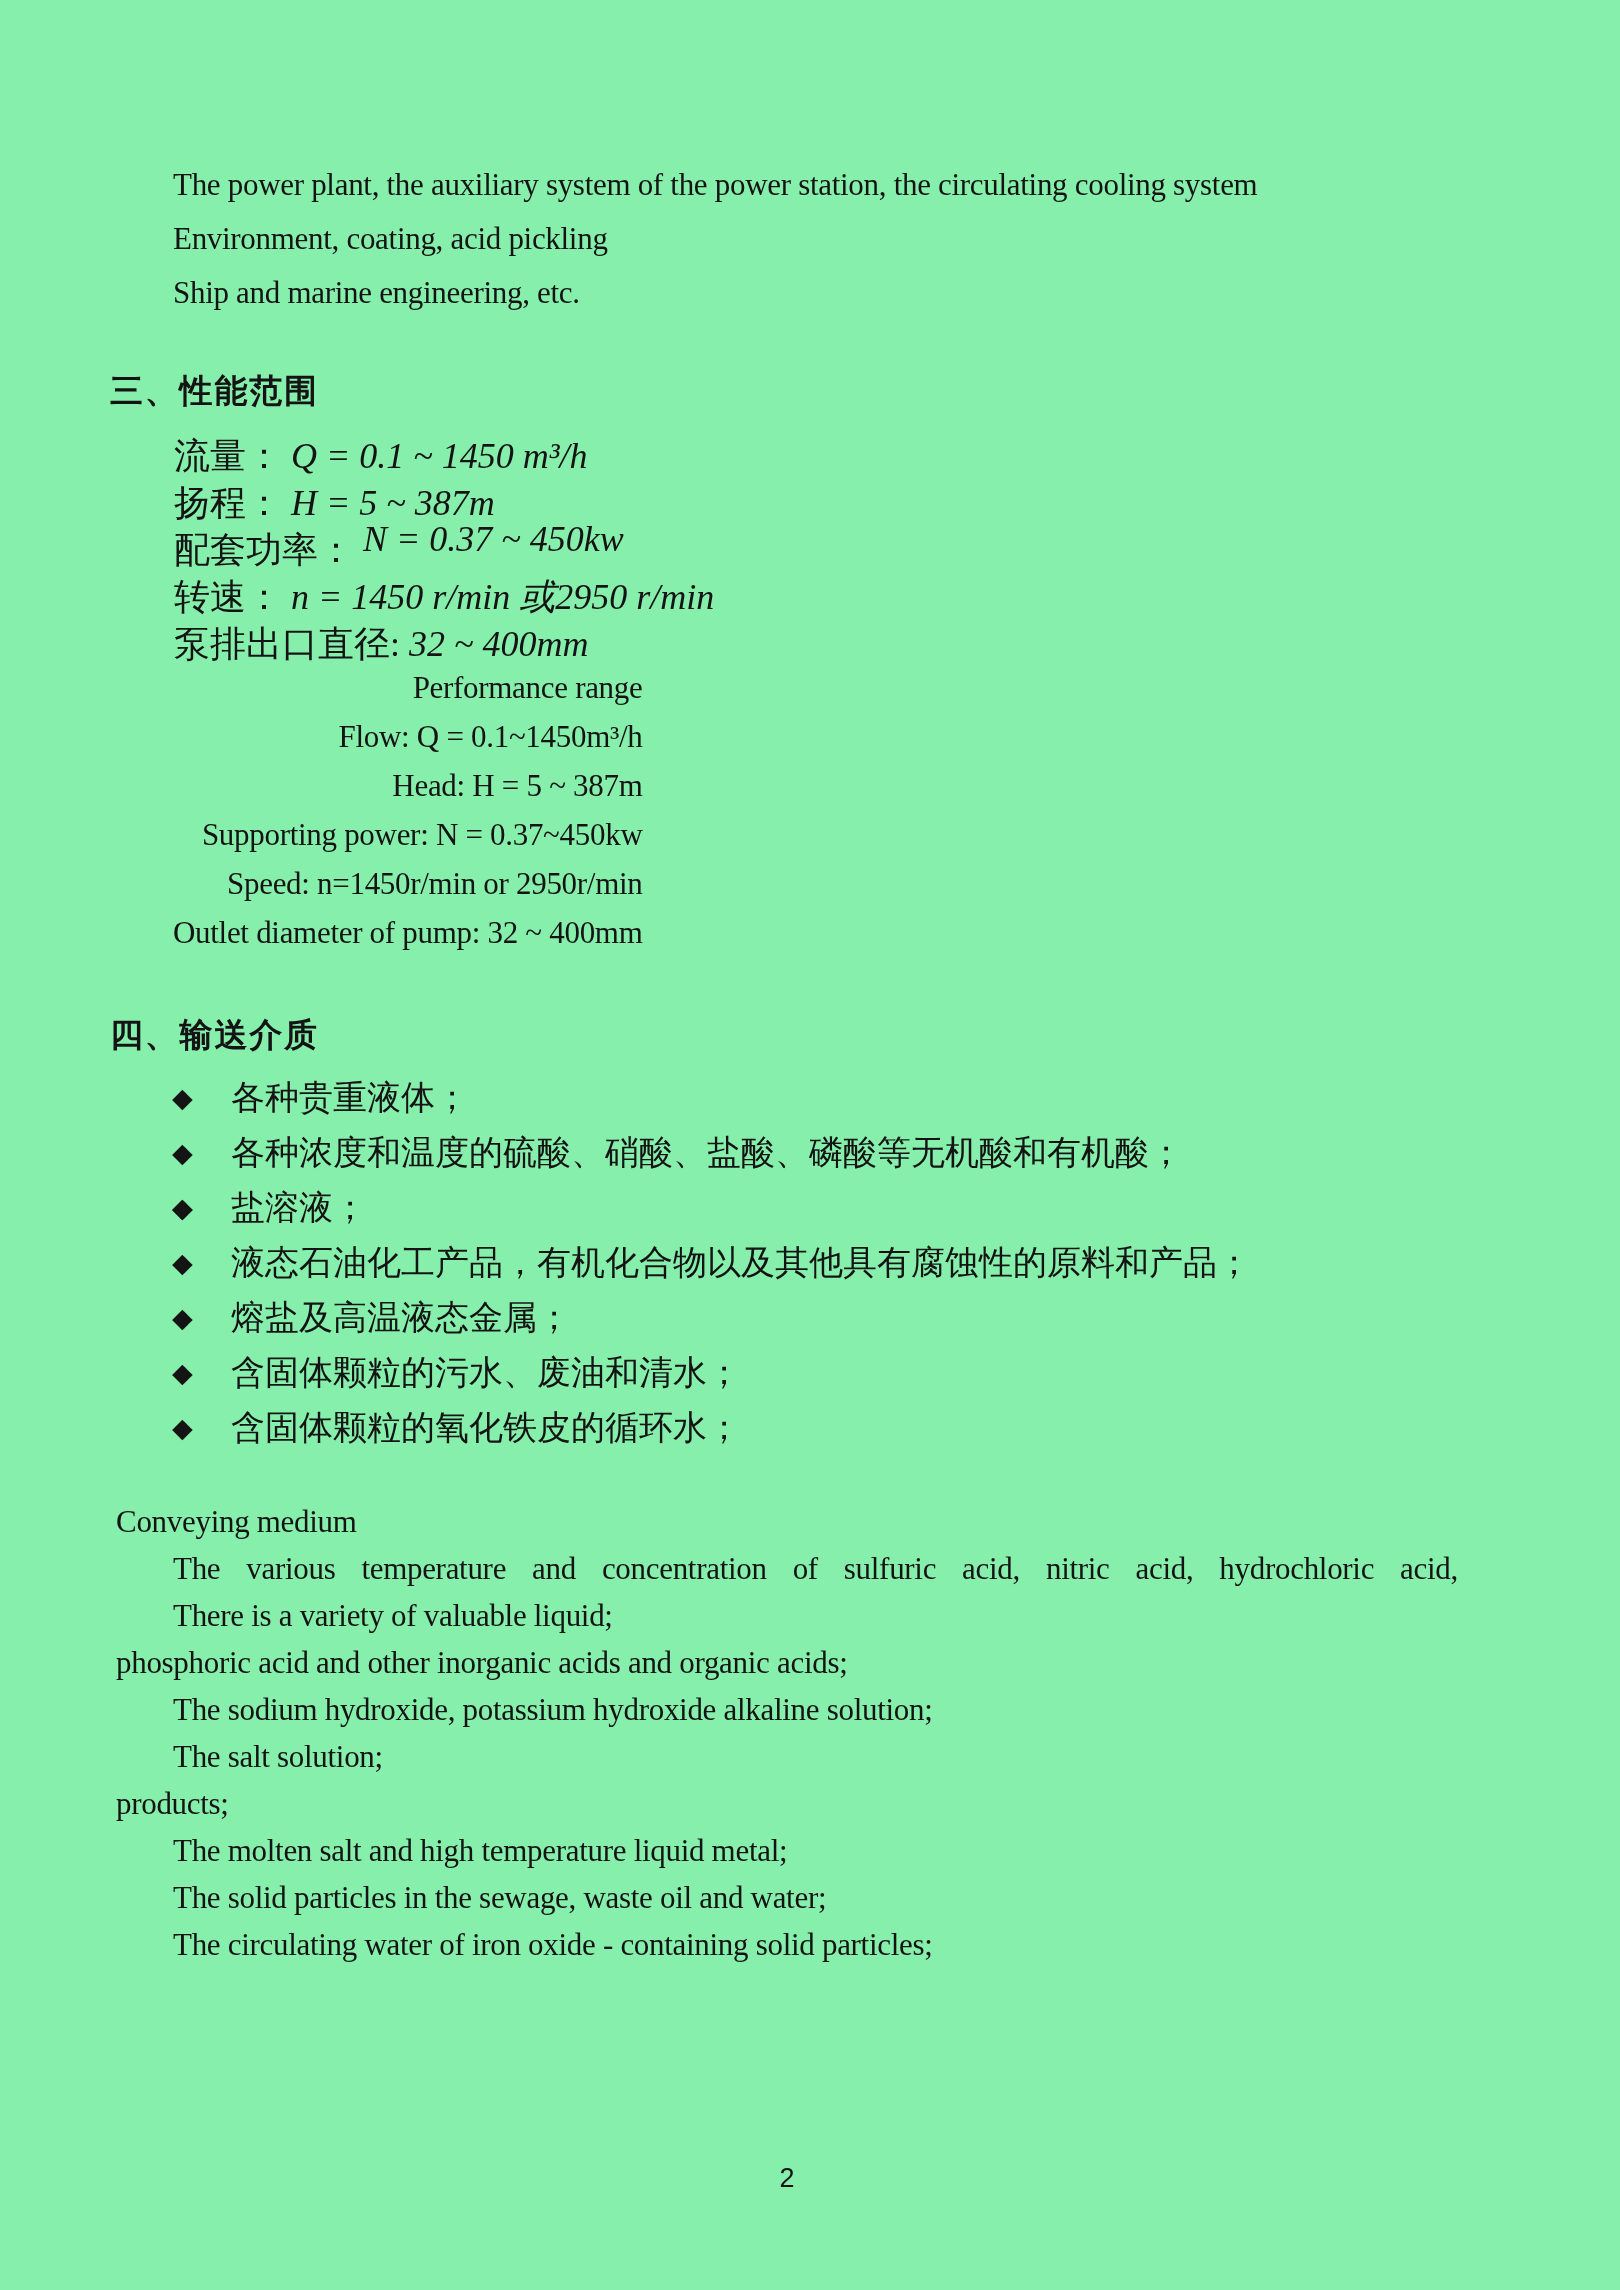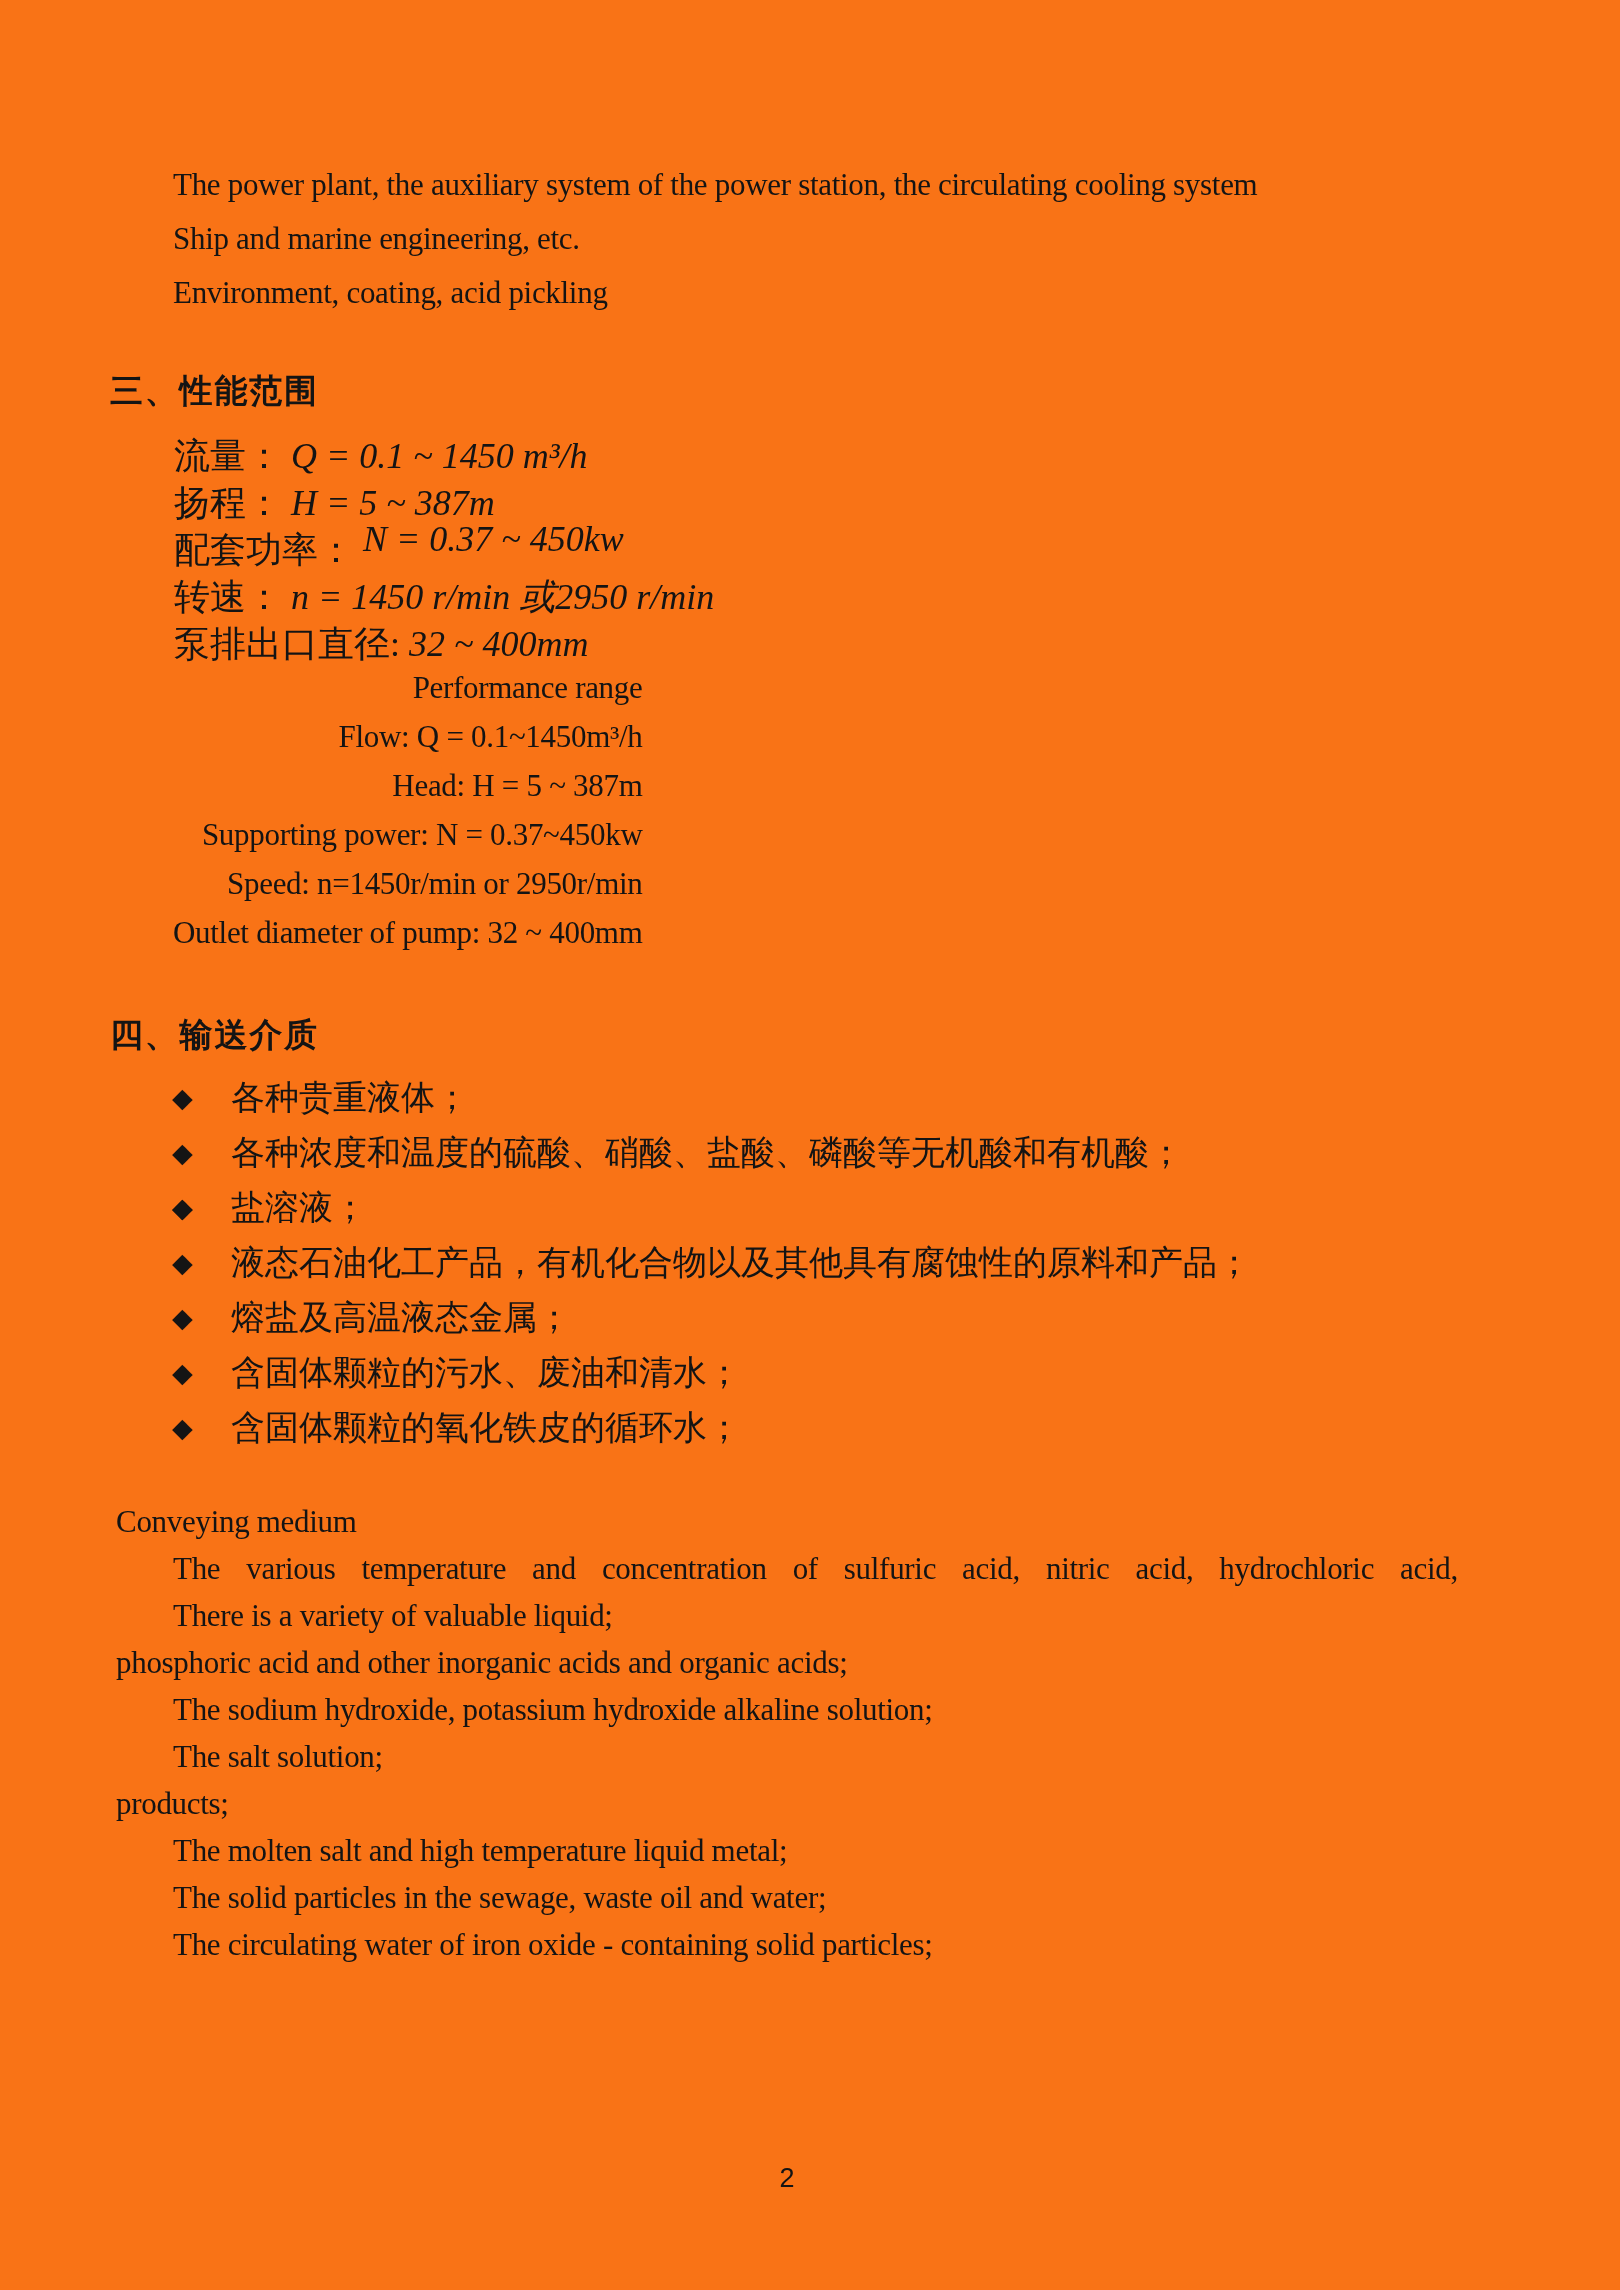--- a/index.html
+++ b/index.html
@@ -1,20 +1,20 @@
 <!DOCTYPE html>
 <html style="font-size:14.3px"><head>
 <meta charset="utf-8">
 <style>
   html,body { margin:0; padding:0; background:#9a9a9a; }
   .page {
     position:relative;
     width:1620px; height:2291px;
     margin:0 auto;
-    background:#f97316;
+    background:#86efac;
     overflow:hidden;
     color:#141414;
     font-family:"Liberation Serif","DejaVu Serif",serif;
   }
   section { position:absolute; }
 
   
   .en-line {
     font-size:31px;
     letter-spacing:-0.3px;
@@ -88,22 +88,22 @@
     line-height:29px;
   }
 </style>
 </head>
 <body>
 
 <div class="page">
 
   <section class="sec-intro">
     <div class="en-line indent">The power plant, the auxiliary system of the power station, the circulating cooling system</div>
+    <div class="en-line indent">Environment, coating, acid pickling</div>
     <div class="en-line indent">Ship and marine engineering, etc.</div>
-    <div class="en-line indent">Environment, coating, acid pickling</div>
   </section>
 
   <h2 class="heading sec-h1">三、性能范围</h2>
 
   <section class="sec-perf-cn">
     <div class="cn-row">
       <span class="cn-label">流量：</span><span class="formula">Q = 0.1 ~ 1450 m³/h</span>
     </div>
     <div class="cn-row">
       <span class="cn-label">扬程：</span><span class="formula">H = 5 ~ 387m</span>

